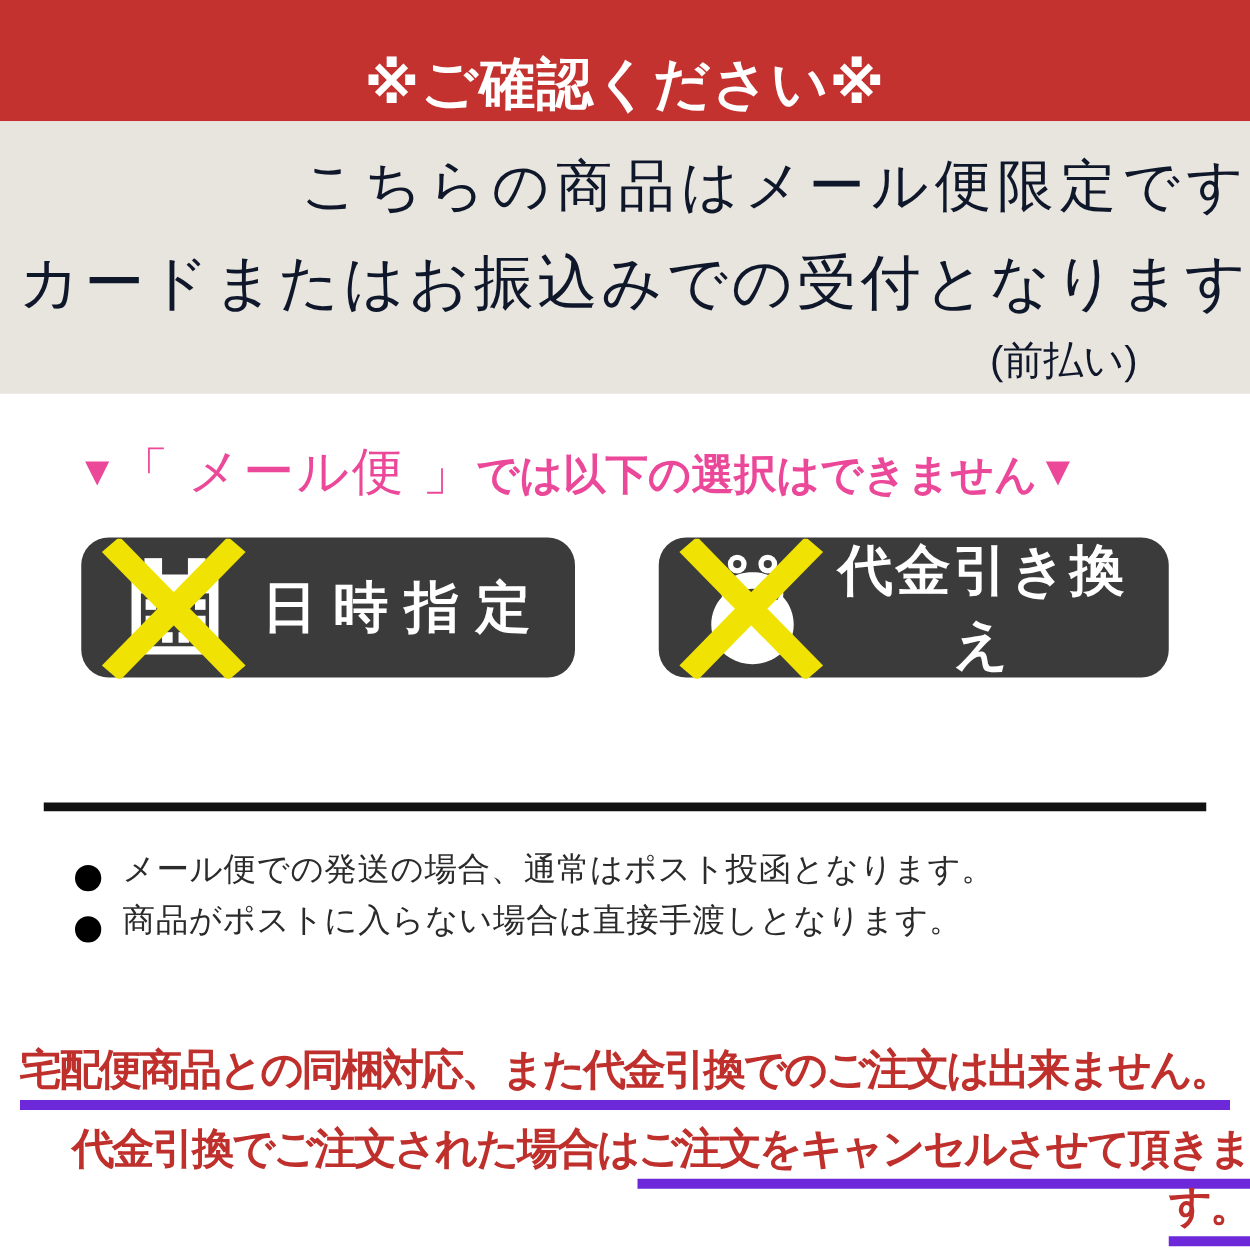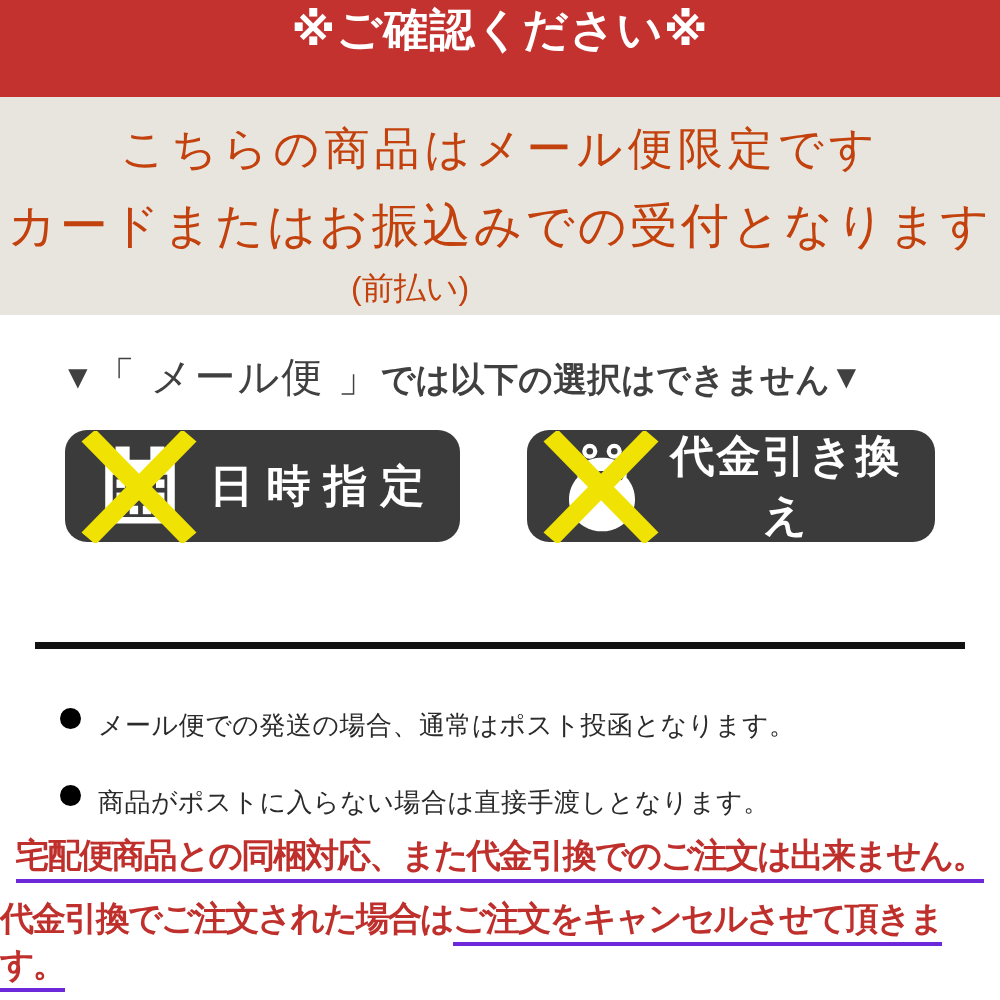--- a/index.html
+++ b/index.html
@@ -3,36 +3,36 @@
 <meta charset="utf-8">
 <style>
   html,body{margin:0;padding:0;background:#ffffff;}
   .page{
     position:relative;width:1000px;height:1000px;background:#ffffff;overflow:hidden;
     font-family:"Liberation Sans","DejaVu Sans",sans-serif;
   }
   
   .banner{
     position:absolute;top:0;left:0;width:1000px;height:97px;background:#c43230;
-    display:flex;align-items:flex-start;justify-content:center;
+    display:flex;align-items:flex-end;justify-content:center;
   }
   .banner-title{color:#ffffff;font-size:45px;font-weight:800;letter-spacing:1px;}
 
   
   .notice-box{
     position:absolute;top:97px;left:0;width:1000px;height:218px;background:#e8e4de;
-    color:#c2410c;text-align:center;
+    color:#0f172a;text-align:right;
   }
   .notice-line1{position:absolute;top:22px;width:100%;font-size:45px;font-weight:400;letter-spacing:5px;}
   .notice-line2{position:absolute;top:97px;width:100%;font-size:48px;font-weight:400;letter-spacing:3px;}
   .notice-note{position:absolute;top:170px;width:100%;font-size:32px;font-weight:400;transform:translateX(-90px);}
 
   
   .restriction-header{
-    position:absolute;top:350px;left:0;width:924px;text-align:center;color:#404040;white-space:pre;
+    position:absolute;top:350px;left:0;width:924px;text-align:center;color:#ec4899;white-space:pre;
   }
   .rh-arrow{font-size:33px;font-weight:800;vertical-align:3px;}
   .rh-bracket{font-size:41px;font-weight:500;letter-spacing:2px;}
   .rh-bold{font-size:34px;font-weight:800;letter-spacing:0px;}
 
   
   .options{position:absolute;top:430px;left:65px;display:flex;gap:67px;}
   .option-btn{
     width:408px;height:112px;background:#3b3b3b;border-radius:22px;
     display:flex;align-items:center;position:relative;
@@ -46,34 +46,34 @@
 
   
   .delivery-note{
     position:absolute;top:577px;left:0;width:1000px;text-align:center;
     font-size:39px;font-weight:800;color:#2f2d2b;letter-spacing:-1px;
   }
   .divider{position:absolute;top:642px;left:35px;width:930px;height:7px;background:#111111;}
 
   
   .bullet-list{position:absolute;top:672px;left:60px;width:910px;}
-  .bullet-row{display:flex;align-items:flex-start;height:41px;margin-top:36px;}
+  .bullet-row{display:flex;align-items:flex-end;height:41px;}
   .bullet-dot{width:21px;height:21px;border-radius:50%;background:#000000;margin-right:17px;flex:none;}
   .bullet-text{font-size:26px;color:#2b2b2b;letter-spacing:0.5px;}
 
   
   .warning-line1{
     position:absolute;top:833px;left:0;width:1000px;text-align:center;
     font-size:34px;font-weight:800;color:#bf302c;letter-spacing:-2px;
   }
   .warning-line2{
-    position:absolute;top:896px;left:0;width:1000px;text-align:left;
+    position:absolute;top:896px;left:0;width:1000px;text-align:right;
     font-size:34px;font-weight:800;color:#bf302c;letter-spacing:-2px;
   }
-  .u-line{border-bottom:4px solid #6d28d9;padding-bottom:5px;}
+  .u-line{border-bottom:8px solid #6d28d9;padding-bottom:5px;}
 </style>
 </head>
 <body>
 
 <div class="page">
 
   <div class="banner">
     <span class="banner-title">※ご確認ください※</span>
   </div>
 

